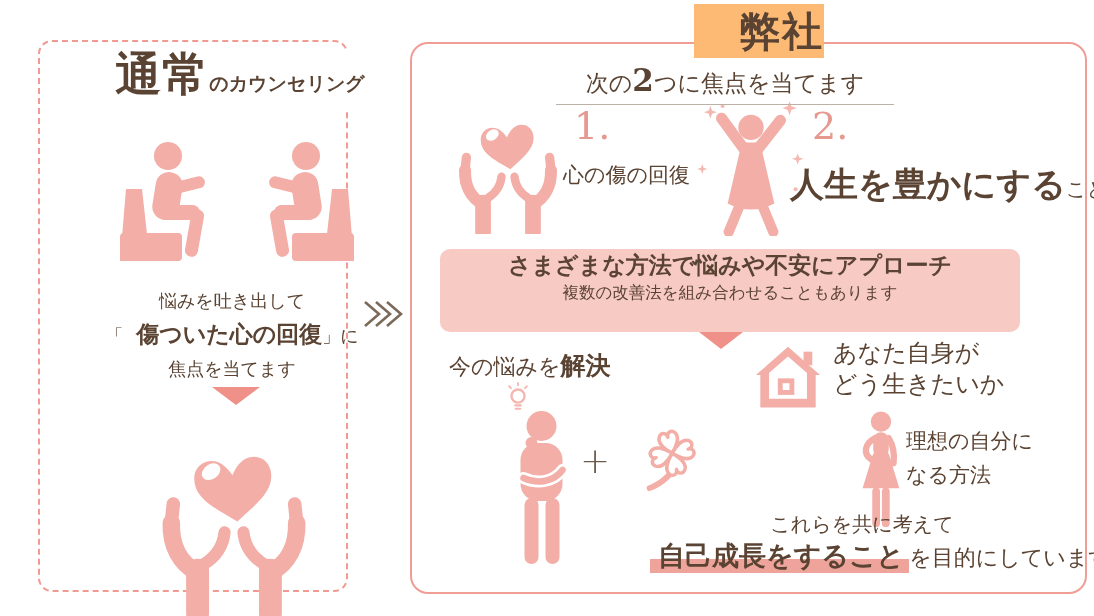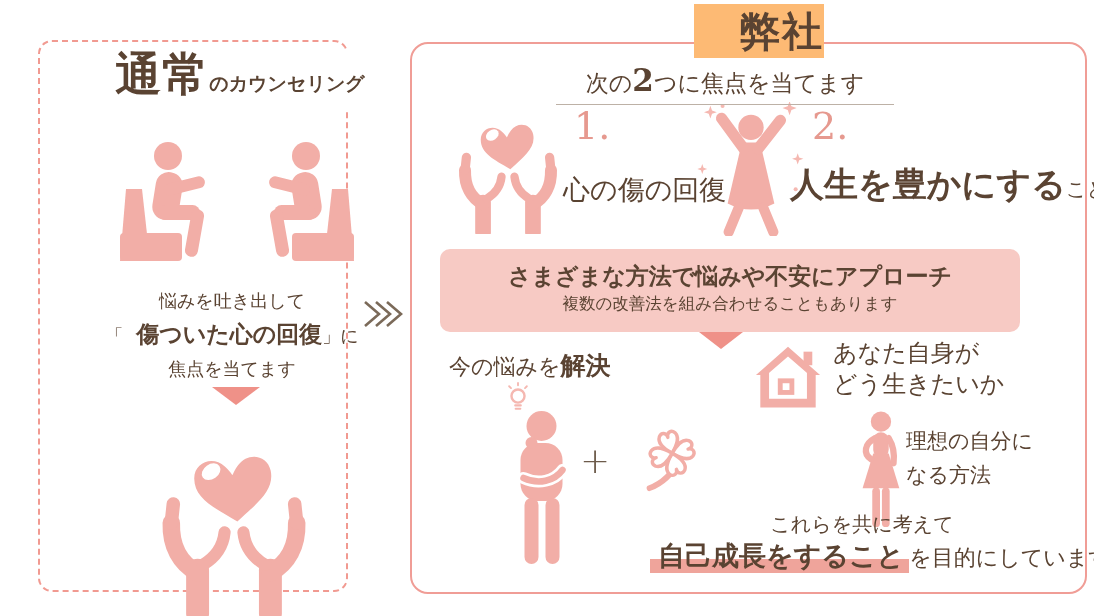--- a/index.html
+++ b/index.html
@@ -36,31 +36,31 @@
   .right-title{position:absolute;left:694px;top:4px;width:130px;text-align:right;background:#fdba74;
                z-index:2;font-size:40px;font-weight:700;line-height:54px;letter-spacing:2px;}
   .subtitle{position:absolute;left:556px;top:62px;width:338px;text-align:center;
             border-bottom:1px solid #bdb1a6;padding-bottom:5px;font-size:23px;z-index:1;}
   .subtitle .num{font-size:31px;font-weight:700;}
 
   .hands-heart-small{position:absolute;left:452px;top:112px;width:112px;height:122px;}
   .focus-number{font-size:38px;color:#e6998f;line-height:40px;}
   .num1{position:absolute;left:574px;top:106px;}
   .num2{position:absolute;left:812px;top:106px;}
-  .focus1-label{position:absolute;left:563px;top:172px;font-size:27px;text-align:right;}
+  .focus1-label{position:absolute;left:563px;top:161px;font-size:21px;text-align:right;}
   .jumping{position:absolute;left:694px;top:102px;width:114px;height:134px;}
   .focus2-text{position:absolute;left:790px;top:170px;line-height:29px;}
   .focus2-text .l1{font-size:20px;}
   .focus2-text .l1 b{font-size:22px;}
   .focus2-text .l2{font-size:20px;}
   .focus2-text .l2 b{font-size:34px;text-align:center;}
 
   .banner{position:absolute;left:440px;top:249px;width:580px;height:83px;background:#f7cac4;
           border-radius:10px;text-align:center;}
-  .banner .b1{font-size:23px;font-weight:600;margin-top:11px;line-height:32px;}
+  .banner .b1{font-size:23px;font-weight:600;line-height:32px;}
   .banner .b2{font-size:16.5px;line-height:24px;}
   .tri-right{position:absolute;left:699px;top:332px;border-left:22px solid transparent;
              border-right:22px solid transparent;border-top:17px solid #ef9188;}
 
   .solve-label{position:absolute;left:449px;top:349px;font-size:22px;}
   .solve-label b{font-size:25px;}
   .lightbulb{position:absolute;left:504px;top:381px;width:28px;height:32px;}
   .sling-person{position:absolute;left:494px;top:408px;width:96px;height:158px;}
   .plus-sign{position:absolute;left:580px;top:440px;font-size:36px;color:#6d5b4b;
              font-family:"DejaVu Sans","Liberation Sans",sans-serif;font-weight:300;}

